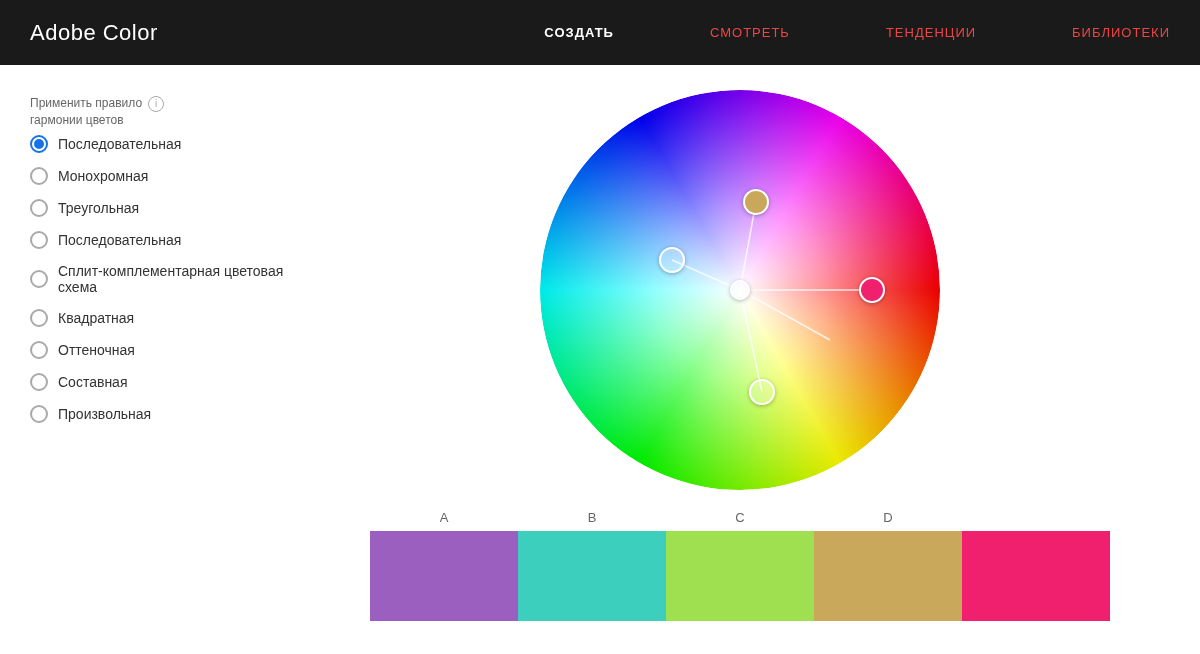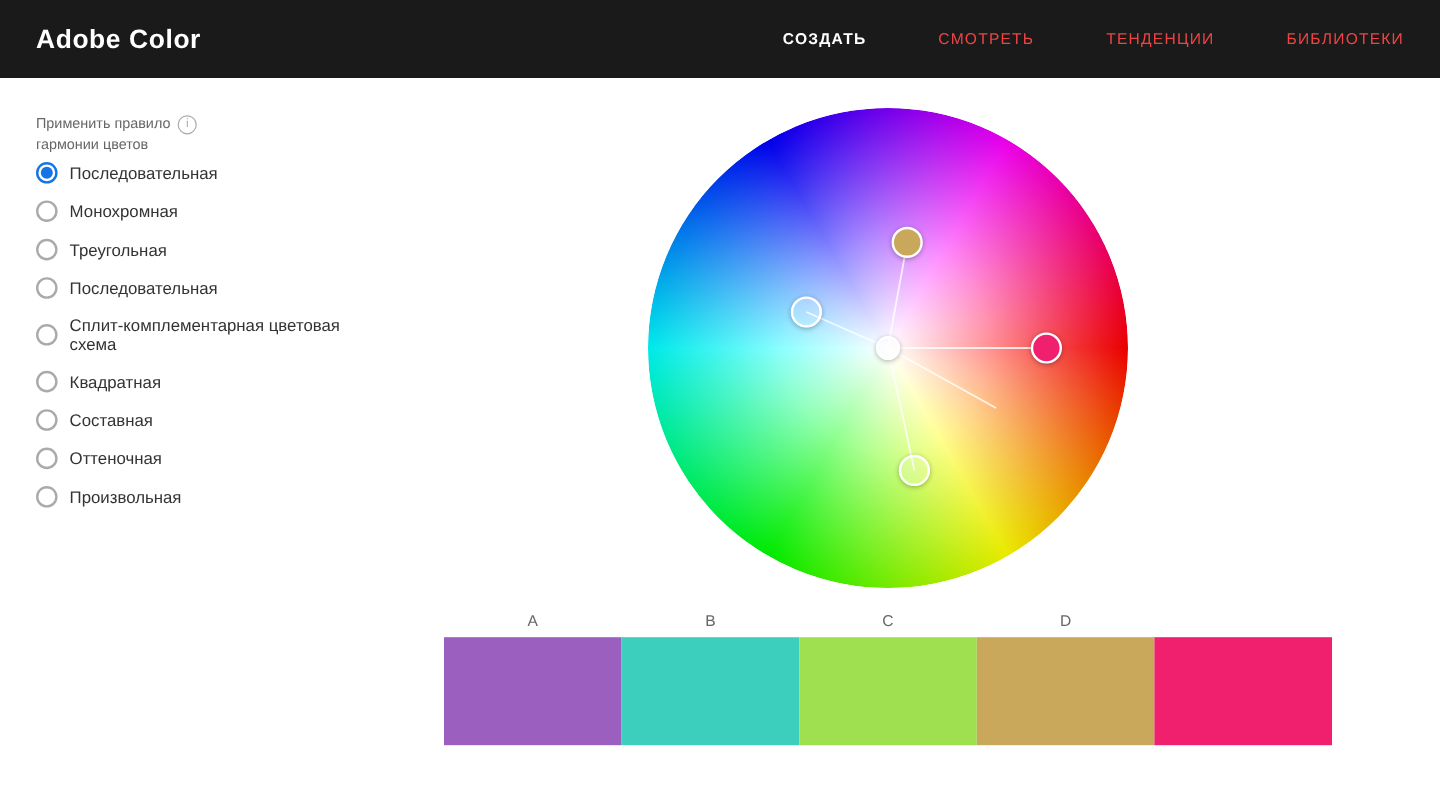--- a/index.html
+++ b/index.html
@@ -9,27 +9,27 @@
     .header {
       background: #1a1a1a;
       height: 65px;
       display: flex;
       align-items: center;
       padding: 0 30px;
     }
     .header-logo {
       color: #fff;
       font-size: 22px;
-      font-weight: 700;
+      font-weight: 400;
       letter-spacing: 0.5px;
       margin-right: auto;
     }
     .header-nav {
       display: flex;
-      gap: 60px;
+      gap: 96px;
       align-items: center;
     }
     .nav-item {
       color: #ef4444;
       font-size: 13px;
       font-weight: 500;
       letter-spacing: 1px;
       text-transform: uppercase;
       cursor: pointer;
     }
@@ -256,25 +256,25 @@
     <div class="radio-item">
       <div class="radio-circle"></div>
       <span class="radio-label">Сплит-комплементарная цветовая схема</span>
     </div>
     <div class="radio-item">
       <div class="radio-circle"></div>
       <span class="radio-label">Квадратная</span>
     </div>
     <div class="radio-item">
       <div class="radio-circle"></div>
+      <span class="radio-label">Оттеночная</span>
+    </div>
+    <div class="radio-item">
+      <div class="radio-circle"></div>
       <span class="radio-label">Составная</span>
-    </div>
-    <div class="radio-item">
-      <div class="radio-circle"></div>
-      <span class="radio-label">Оттеночная</span>
     </div>
     <div class="radio-item">
       <div class="radio-circle"></div>
       <span class="radio-label">Произвольная</span>
     </div>
   </div>
 
   <div class="wheel-area">
     <div class="color-wheel-container">
 

